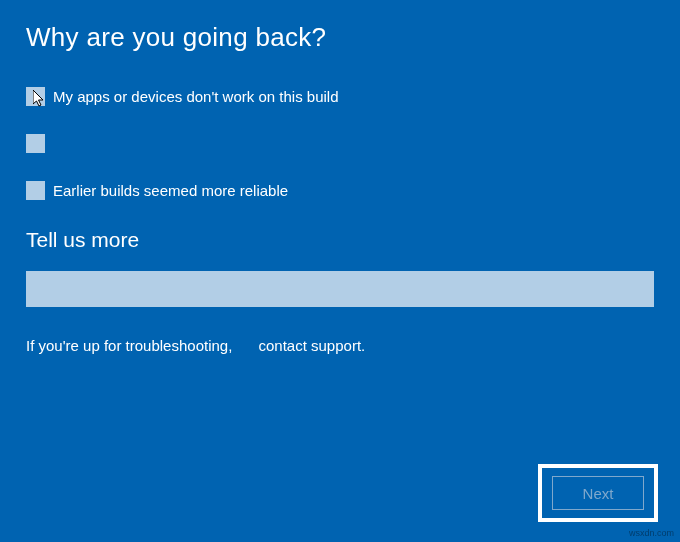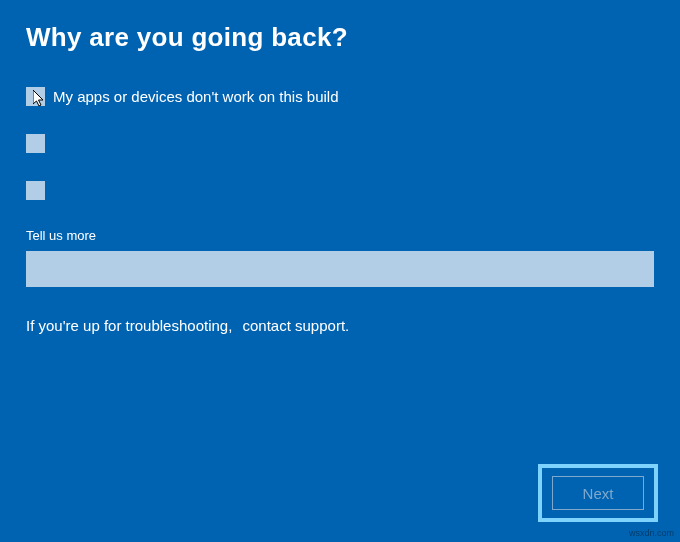--- a/index.html
+++ b/index.html
@@ -14,21 +14,21 @@
       font-family: "Segoe UI", Tahoma, sans-serif;
       color: #ffffff;
       position: relative;
       overflow: hidden;
     }
     .container {
       padding: 22px 26px 0 26px;
     }
     .title {
       font-size: 26px;
-      font-weight: 700;
+      font-weight: 400;
       margin-bottom: 34px;
       letter-spacing: 0.3px;
     }
     .option-row {
       display: flex;
       align-items: center;
       margin-bottom: 28px;
       position: relative;
     }
     .checkbox {
@@ -45,43 +45,43 @@
     .cursor {
       position: absolute;
       left: 7px;
       top: 3px;
       width: 12px;
       height: 18px;
       pointer-events: none;
       z-index: 5;
     }
     .tell-us-label {
-      font-size: 13px;
+      font-size: 21px;
       margin-top: 8px;
-      margin-bottom: 8px;
+      margin-bottom: 19px;
     }
     .tell-us-input {
       width: 628px;
       height: 36px;
       background: #b2cee6;
       border: none;
       outline: none;
       padding: 6px 8px;
       font-size: 14px;
       color: #000;
       font-family: inherit;
     }
     .support-row {
       margin-top: 30px;
       font-size: 15px;
     }
     .support-link {
       color: #ffffff;
       cursor: pointer;
-      margin-left: 6px;
+      margin-left: 22px;
     }
     .button-row {
       position: absolute;
       bottom: 20px;
       right: 22px;
       display: flex;
       gap: 14px;
       align-items: center;
     }
     .btn {
@@ -92,21 +92,21 @@
       font-family: inherit;
       height: 34px;
       width: 92px;
       cursor: pointer;
     }
     .btn-next {
       color: #7fa8cc;
       border-color: #7fa8cc;
     }
     .next-highlight {
-      border: 4px solid #7dd3fc;
+      border: 4px solid #ffffff;
       padding: 8px 10px;
       display: inline-flex;
     }
     .watermark {
       position: absolute;
       bottom: 4px;
       right: 6px;
       font-size: 9px;
       color: rgba(0,0,0,0.4);
       font-family: Arial, sans-serif;
@@ -127,20 +127,21 @@
     <span class="option-label">My apps or devices don't work on this build</span>
   </div>
 
 
   <div class="option-row">
     <div class="checkbox"></div>
   </div>
 
   <div class="option-row">
     <div class="checkbox"></div>
+    <span class="option-label">Earlier builds seemed more reliable</span>
   </div>
 
 
   <div class="tell-us-label">Tell us more</div>
   <input type="text" class="tell-us-input" value="" style="">
 
   <div class="support-row">
     <span>If you're up for troubleshooting,</span>
     <span class="support-link">contact support.</span>
   </div>

